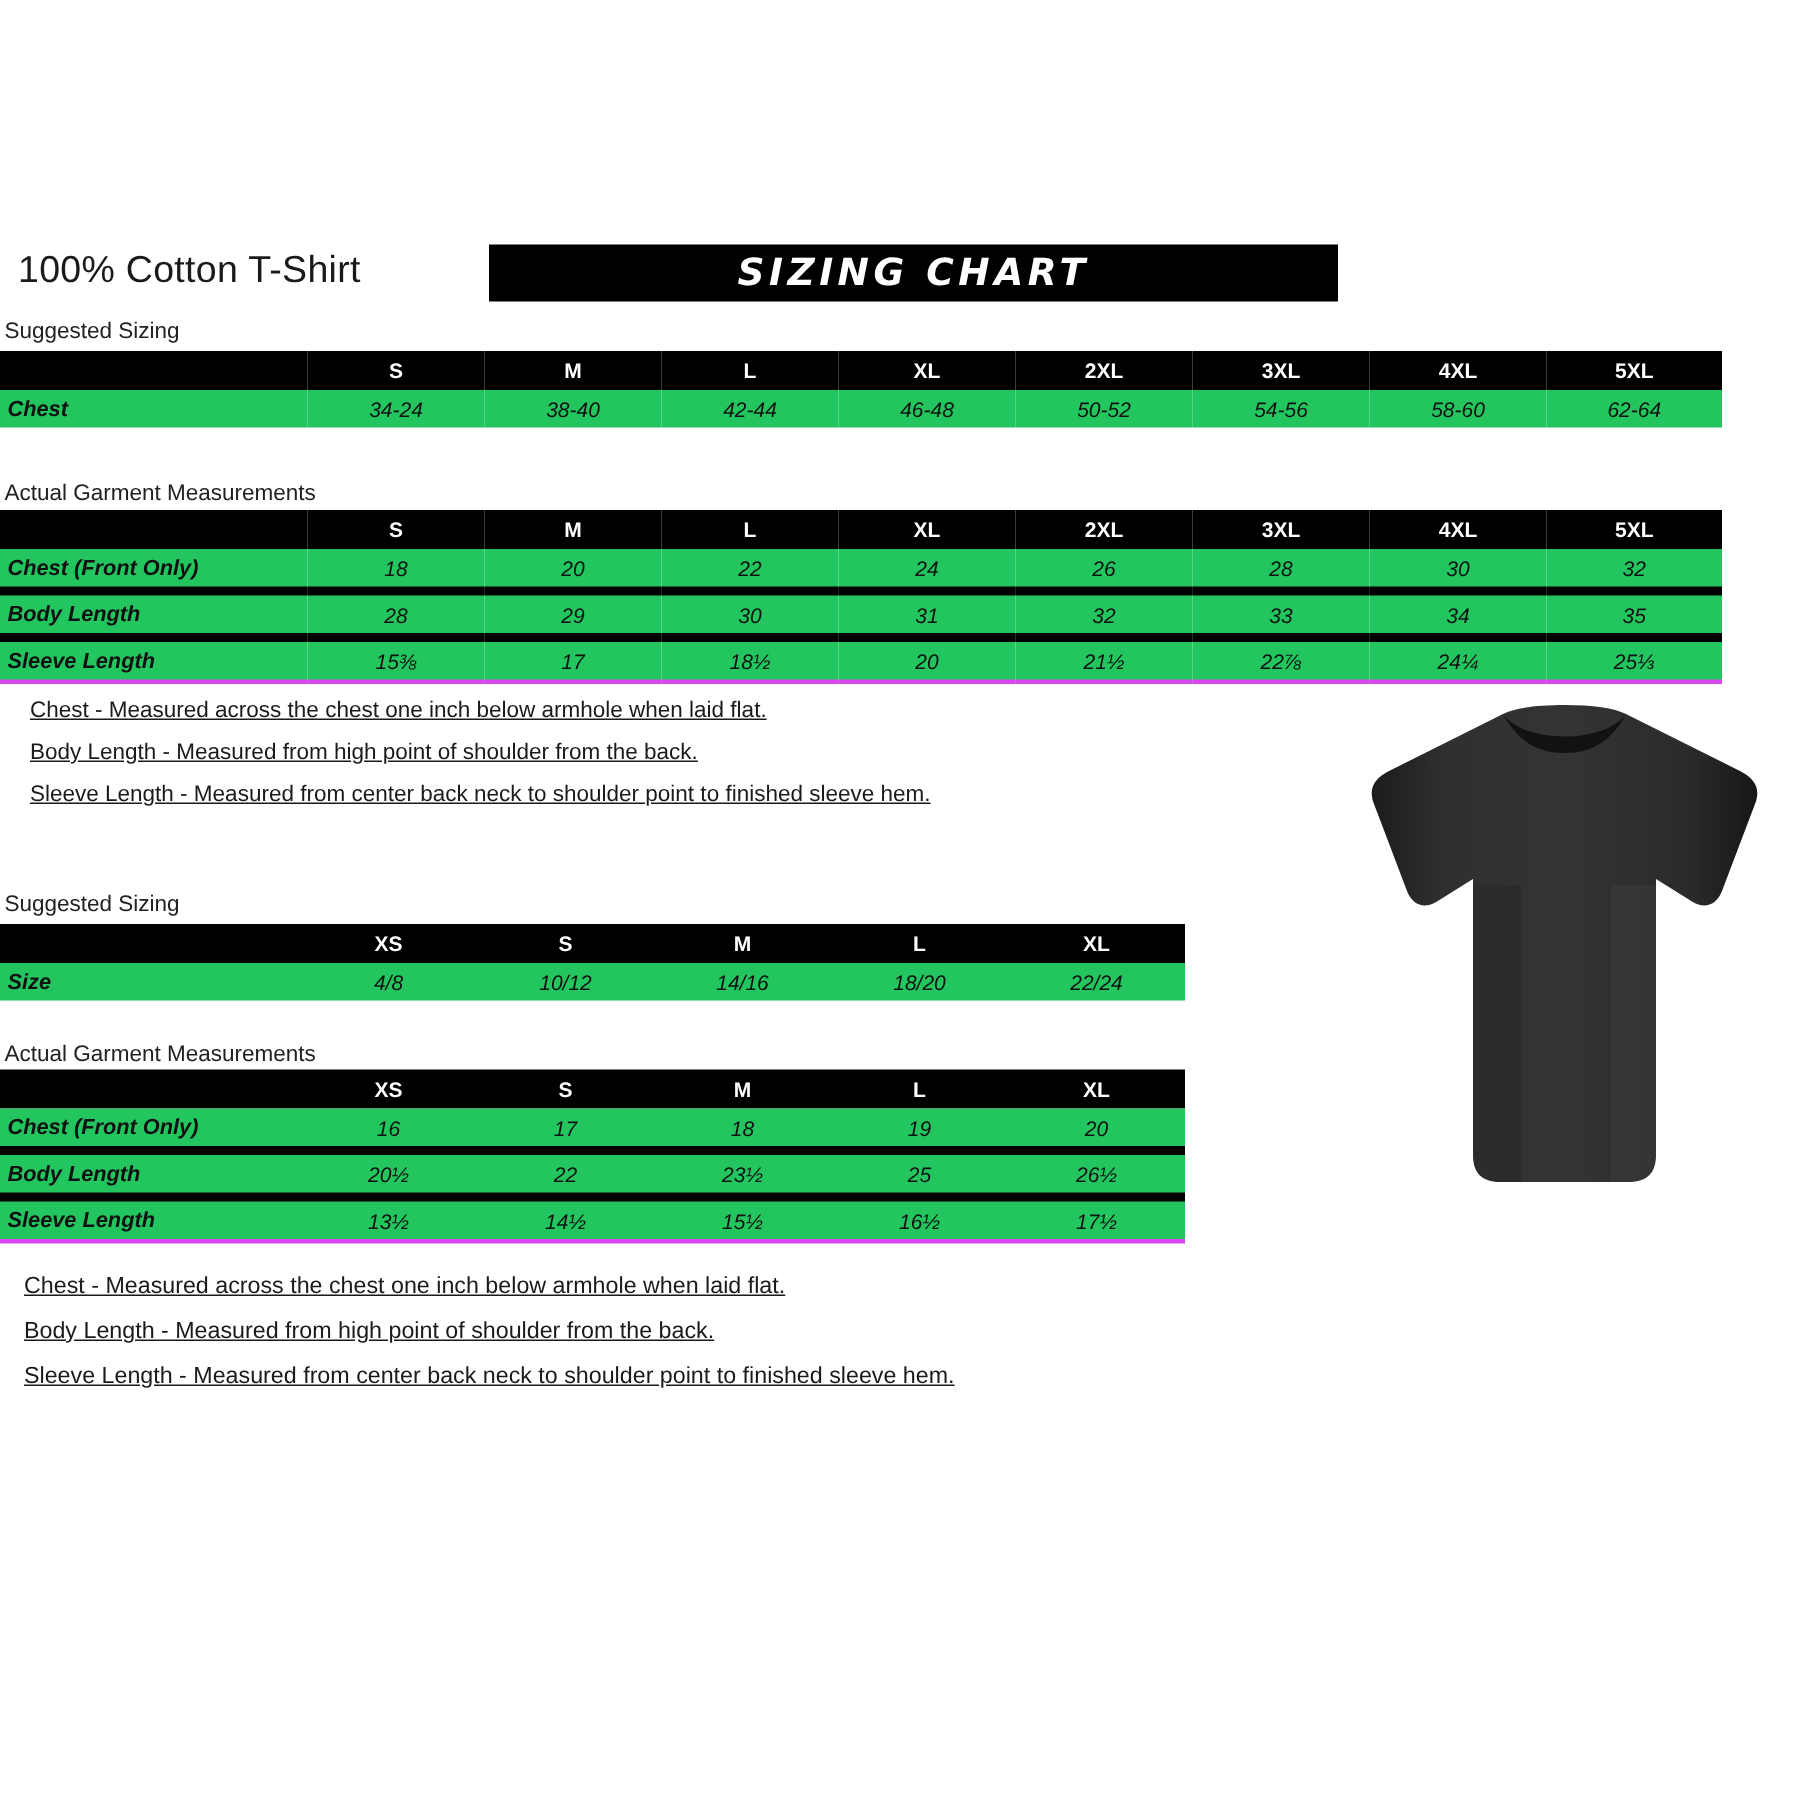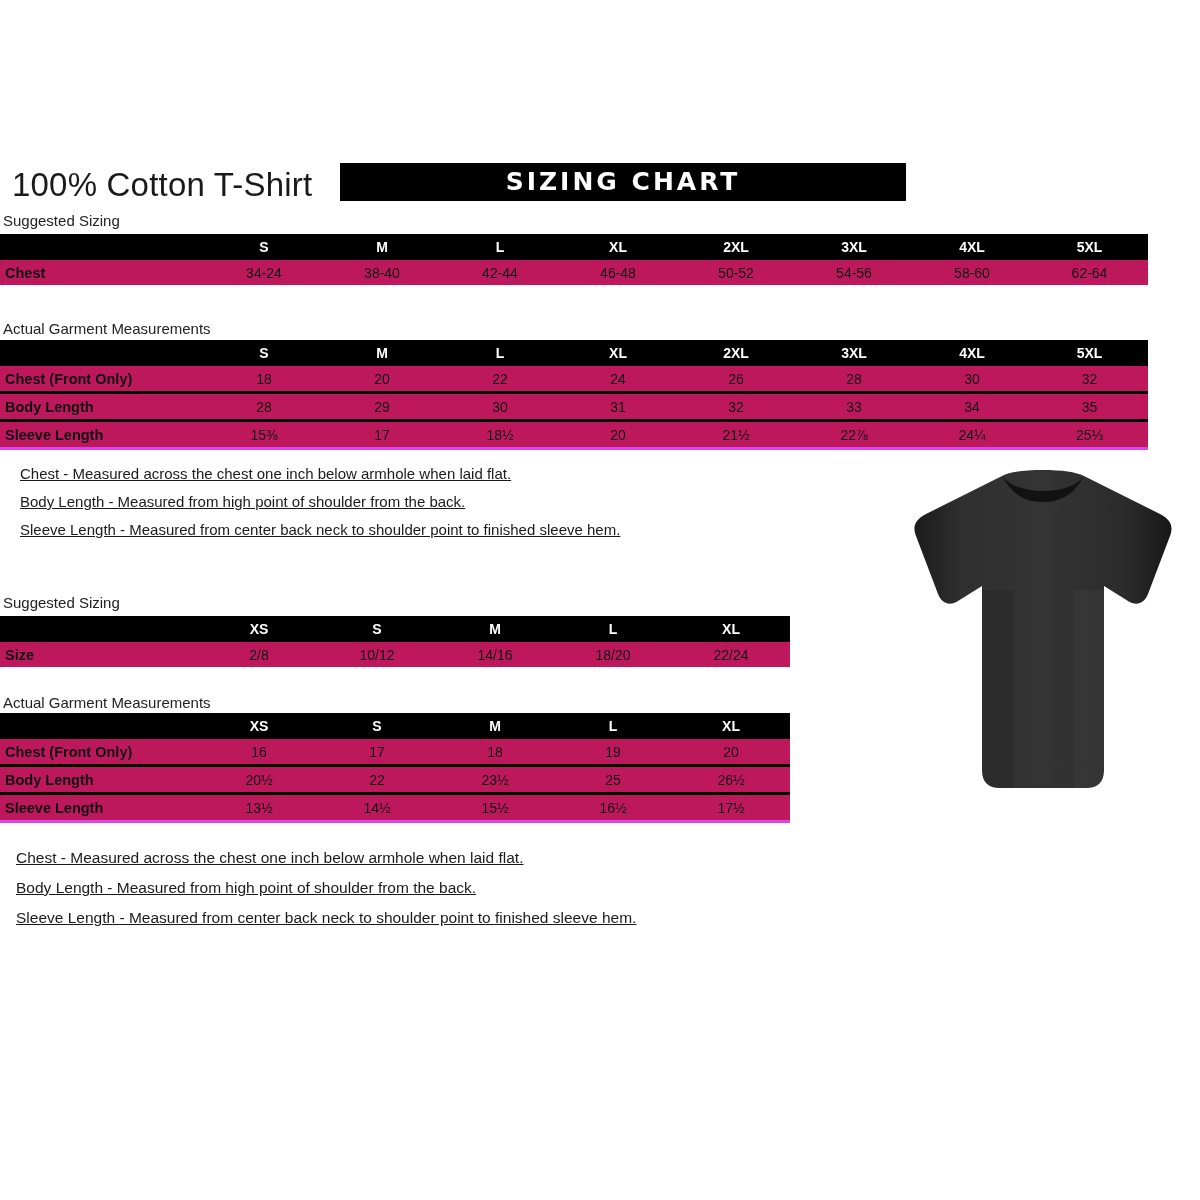--- a/index.html
+++ b/index.html
@@ -20,33 +20,34 @@
     left: 0; top: 0;
     width: 1200px;
     height: 1200px;
   }
 
   
   .adult-title {
     position: absolute;
     left: 12px;
     top: 166px;
-    font-size: 33px;
+    font-size: 25px;
     font-weight: 400;
     letter-spacing: 0.2px;
     color: #1a1a1a;
     white-space: nowrap;
   }
   .sizing-chart-banner {
     position: absolute;
-    left: 340px;
+    left: 326px;
     top: 163px;
     width: 566px;
     height: 38px;
     background: #000000;
+    font-style: italic;
   }
   .sizing-chart-banner span {
     display: block;
     text-align: center;
     color: #ffffff;
     font-size: 25px;
     font-weight: 700;
     letter-spacing: 3px;
     line-height: 38px;
     font-family: "DejaVu Sans", sans-serif;
@@ -88,31 +89,32 @@
     font-weight: 700;
     font-size: 14px;
     height: 26px;
   }
   table.size-table thead th.rowlabel-head {
     background: #000000;
     text-align: left;
   }
   table.size-table tbody td {
     height: 25px;
-    background: #be185d;
+    background: #22c55e;
     color: #111;
+    font-style: italic;
   }
   table.size-table tbody td.rowlabel {
     text-align: left;
     font-weight: 700;
     padding-left: 5px;
     font-size: 14.5px;
   }
   table.size-table.ruled tbody tr {
-    border-bottom: 3px solid #000000;
+    border-bottom: 6px solid #000000;
   }
   table.size-table.ruled tbody tr:last-child {
     border-bottom: 3px solid #d946ef;
   }
 
   
   #adult-suggested {
     left: 0px;
     top: 234px;
     width: 1148px;
@@ -327,21 +329,21 @@
         <th>XS</th>
         <th>S</th>
         <th>M</th>
         <th>L</th>
         <th>XL</th>
       </tr>
     </thead>
     <tbody>
       <tr>
         <td class="rowlabel">Size</td>
-        <td>2/8</td>
+        <td>4/8</td>
         <td>10/12</td>
         <td>14/16</td>
         <td>18/20</td>
         <td>22/24</td>
       </tr>
     </tbody>
   </table>
 
   <div class="label-actual-youth">Actual Garment Measurements</div>
 

